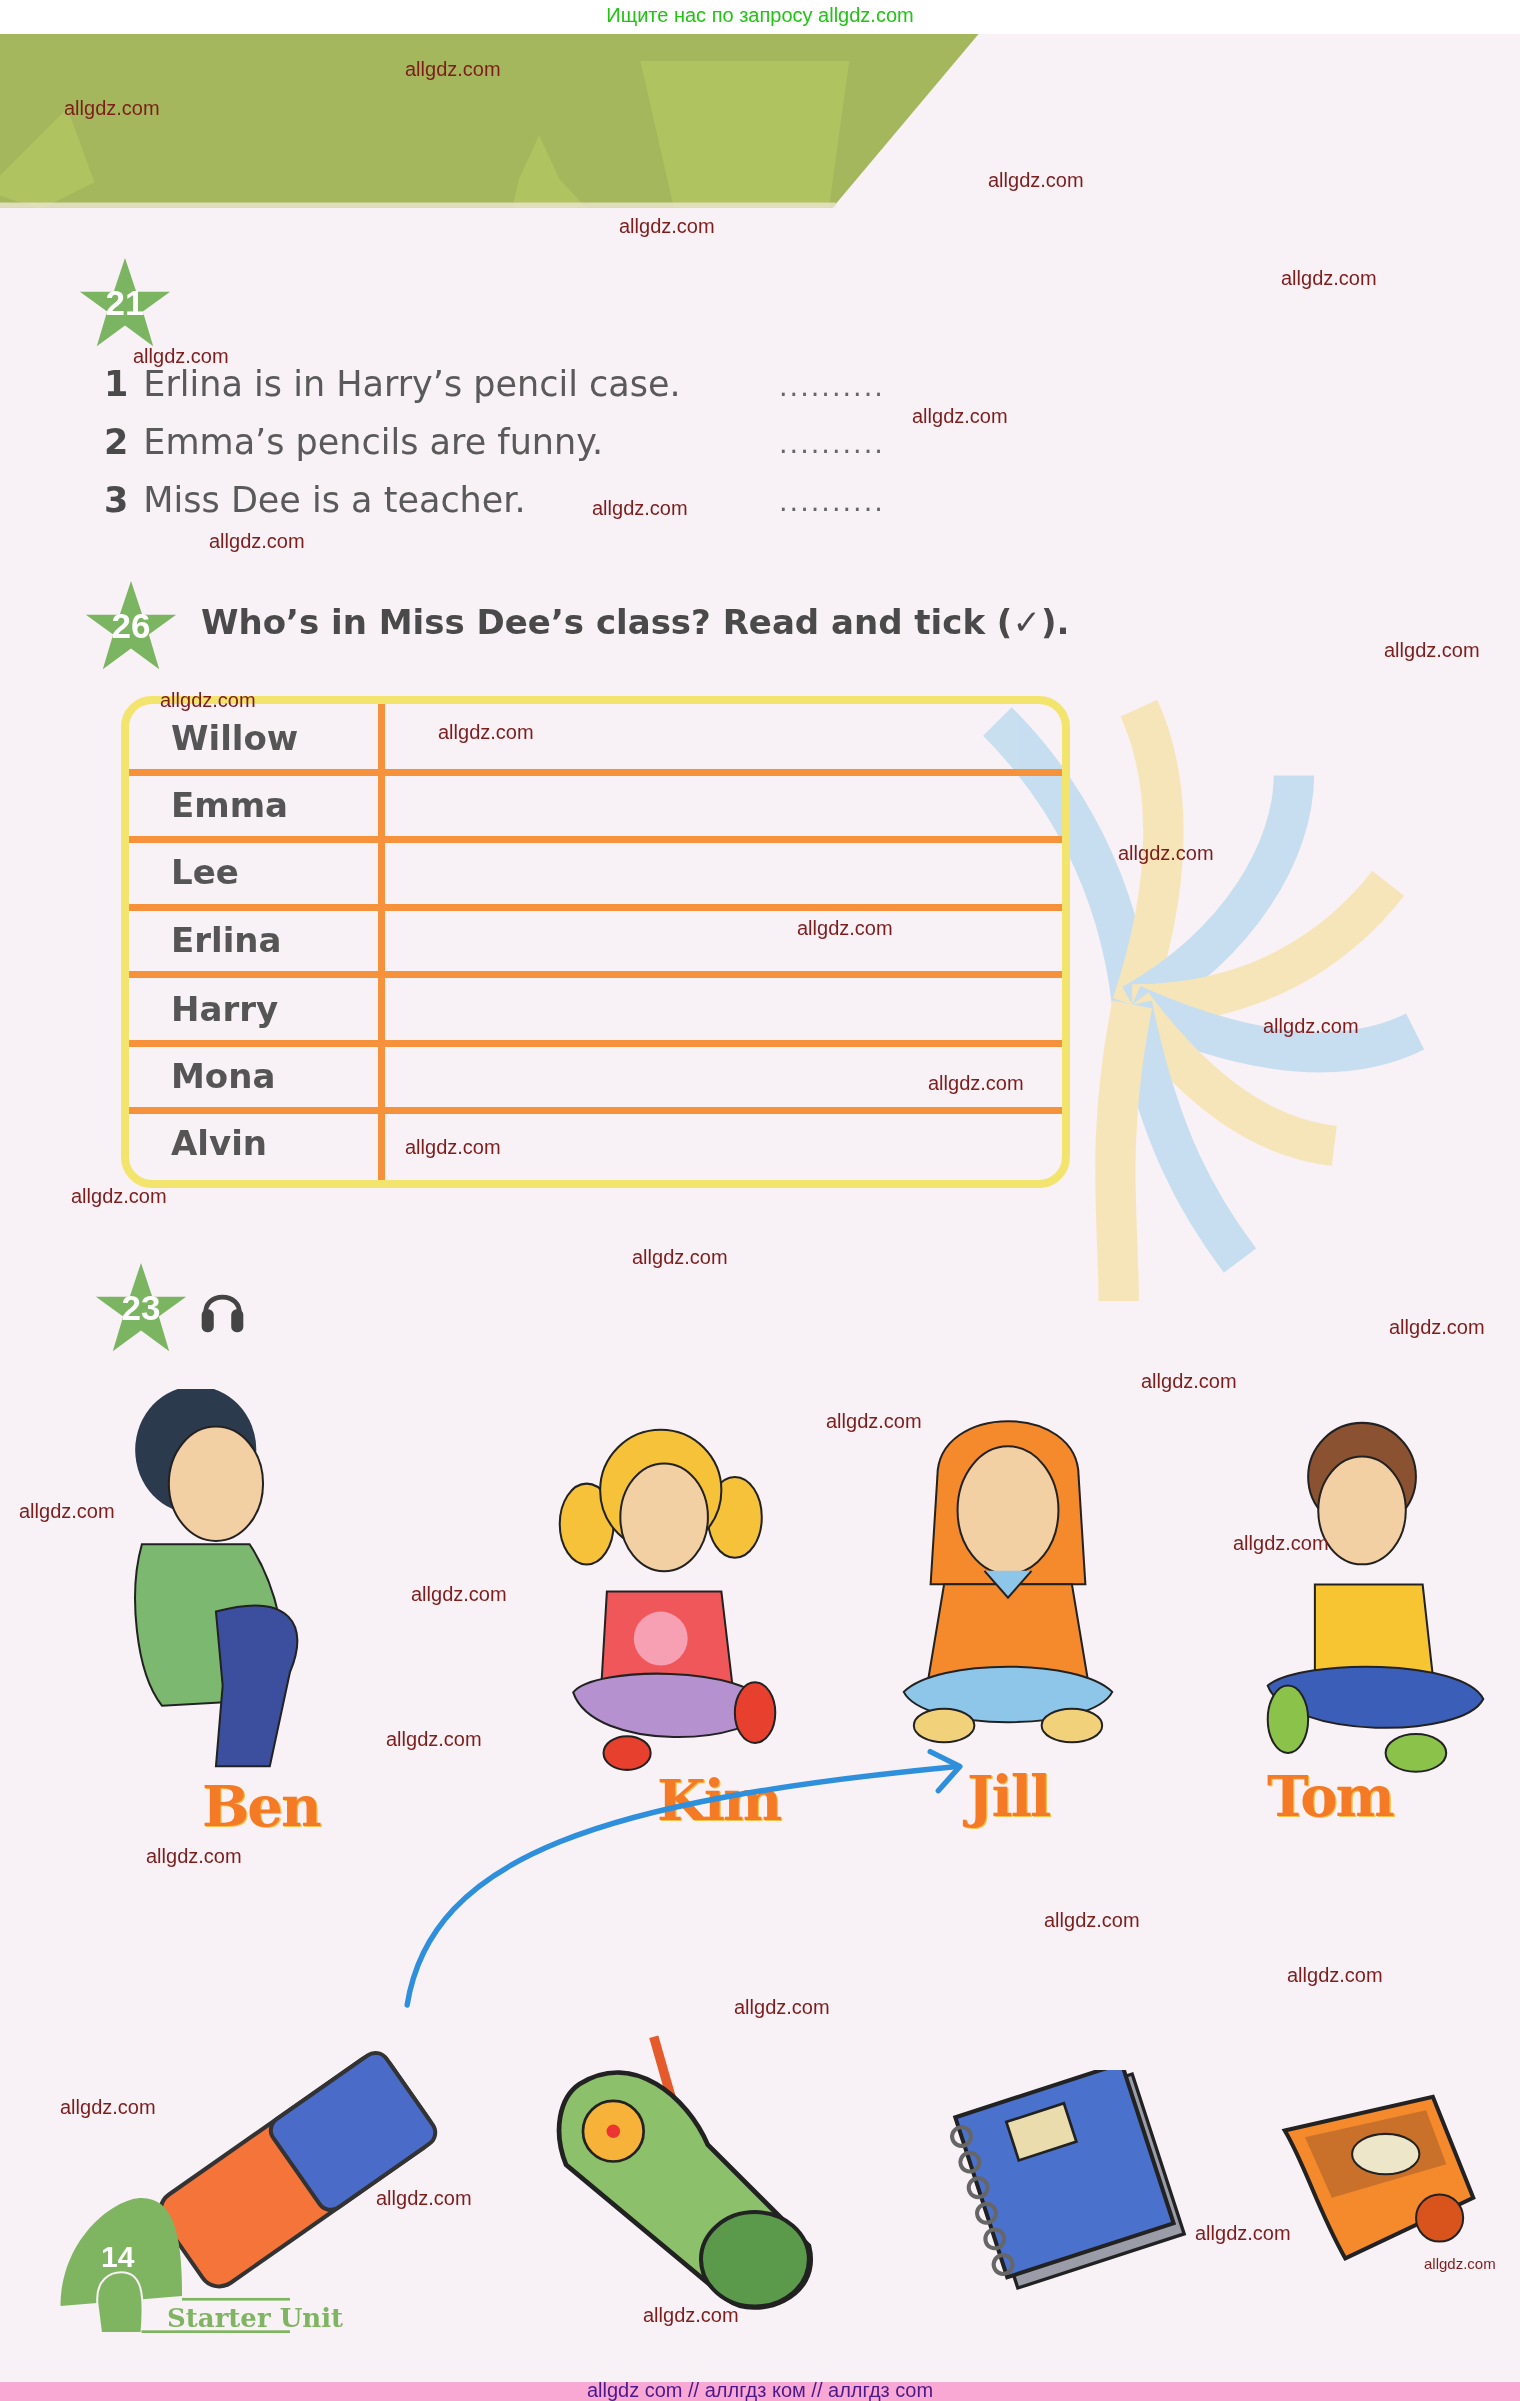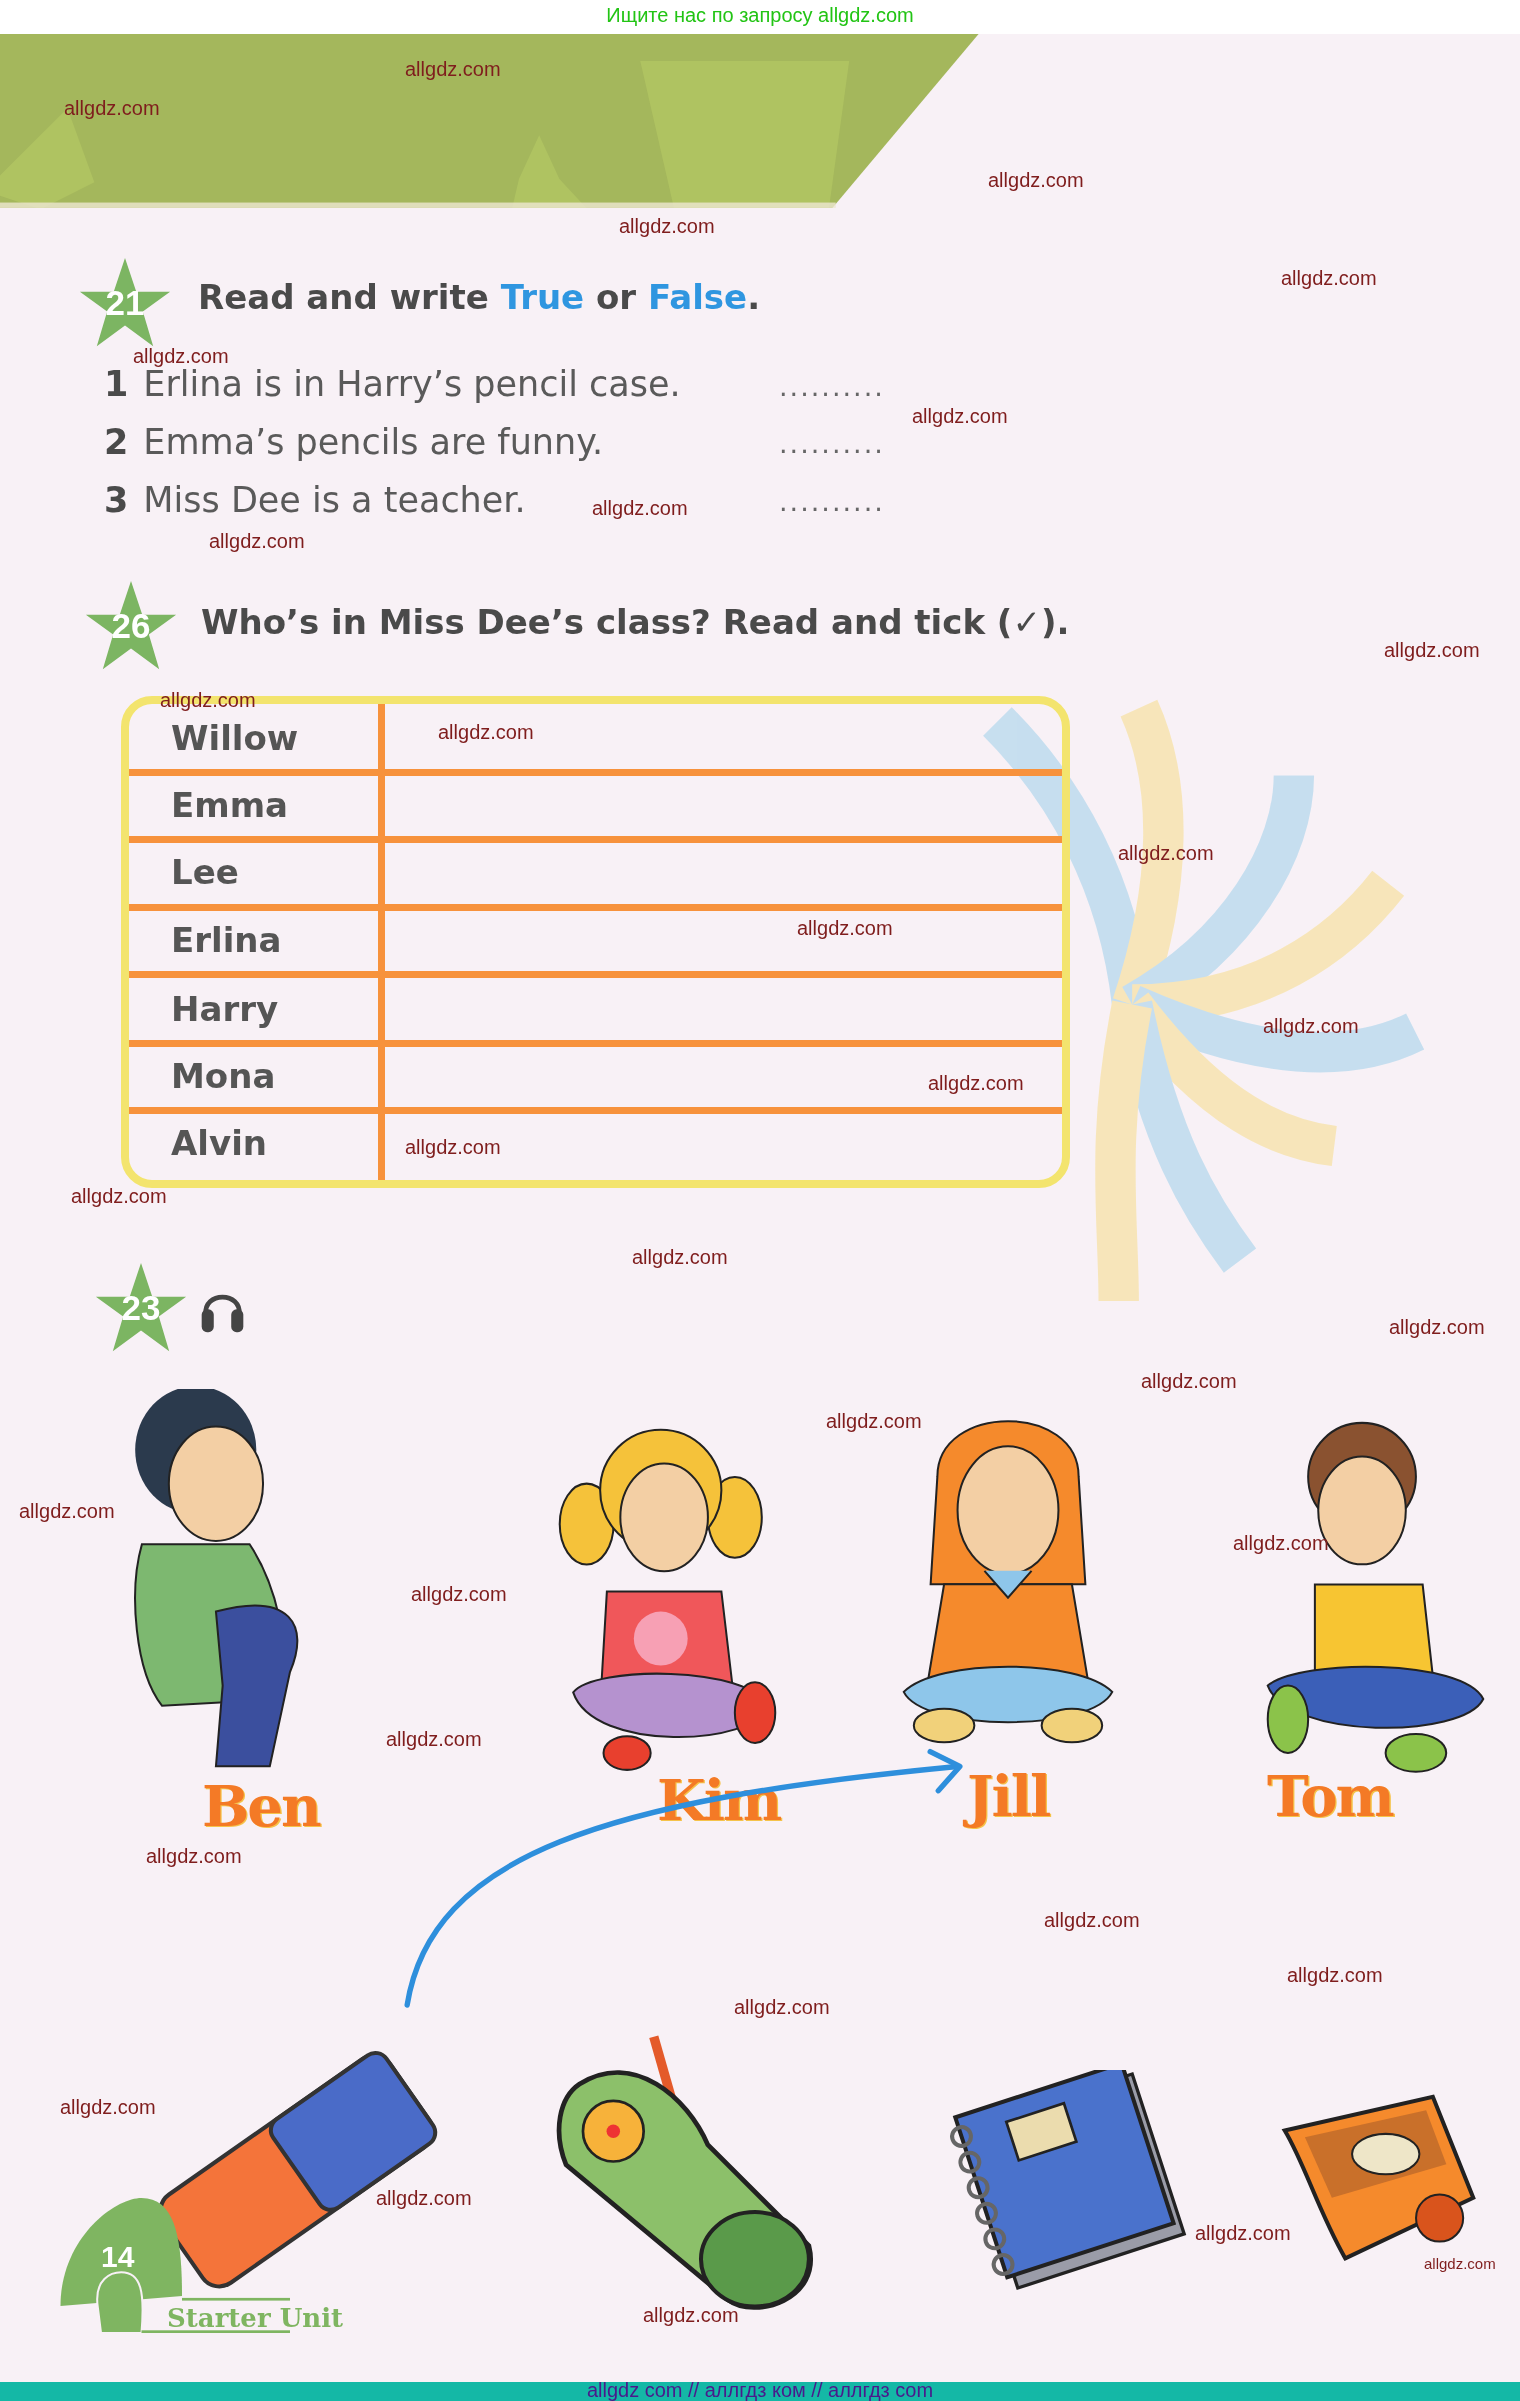--- a/index.html
+++ b/index.html
@@ -1,21 +1,21 @@
 <!DOCTYPE html>
 <html style="font-size:10.8px"><head>
 <meta charset="utf-8">
 <style>
   html,body{margin:0;padding:0;}
   body{width:1520px;height:2401px;position:relative;overflow:hidden;background:#ffffff;font-family:"DejaVu Sans","Liberation Sans",sans-serif;}
   .abs{position:absolute;}
   #topbar{left:0;top:0;width:1520px;height:34px;background:#fff;}
   #topbar .txt{position:absolute;left:0;right:0;top:4px;text-align:center;color:#22c414;font-family:"Liberation Sans",sans-serif;font-size:20px;}
   #page{left:0;top:34px;width:1520px;height:2348px;background:#f8f1f6;overflow:hidden;}
-  #bottombar{left:0;top:2382px;width:1520px;height:19.6px;background:#14b8a6;}
+  #bottombar{left:0;top:2382px;width:1520px;height:19.6px;background:#f9a8d4;}
   #bottombar .txt{position:absolute;left:0;right:0;top:-2.7px;text-align:center;color:#4a1a8c;font-family:"Liberation Sans",sans-serif;font-size:20px;}
 
   
   #banner{left:0;top:0;width:984px;height:174px;}
   #banner-title{position:absolute;left:102px;top:101px;color:#fbfbf4;font-family:"DejaVu Sans",sans-serif;font-weight:bold;font-size:65px;letter-spacing:-1.3px;}
 
   .ex-title{position:absolute;color:#4a4a4a;font-weight:bold;font-size:34px;font-family:"DejaVu Sans",sans-serif;}
   .ex-title .blue{color:#2f96e0;}
   .star{position:absolute;width:94px;height:94px;}
   .star .num{position:absolute;left:0;right:0;top:27px;text-align:center;color:#fff;font-weight:bold;font-size:35px;font-family:"Liberation Sans",sans-serif;}
@@ -65,23 +65,20 @@
     <polygon points="100,110 140,220 60,260 0,240 0,210" fill="#b4c764" opacity="0.7"></polygon>
     <polygon points="800,150 830,215 870,258 760,258 770,215" fill="#b4c764" opacity="0.7"></polygon>
     <rect x="0" y="250" width="1240" height="8" fill="#ede7d2" opacity="0.8"></rect>
   </svg>
 
   <div class="star" style="left:78px;top:222px;">
     <svg width="94" height="94" viewBox="0 0 100 100">
         <polygon points="50,2 62,38 98,38 69,59 80,96 50,74 20,96 31,59 2,38 38,38" fill="#7cb562"></polygon>
       </svg>
     <div class="num">21</div>
-  </div>
-  <div class="ex-title" style="left:198px;top:243px;">
-    <span>Read and write </span><span class="blue">True</span><span> or </span><span class="blue">False</span><span>.</span>
   </div>
 
   <div class="stmt" style="top:330px;">
     <span class="n">1</span><span>Erlina is in Harry’s pencil case.</span>
   </div>
   <div class="dots" style="top:337px;">..........</div>
 
   <div class="stmt" style="top:388px;">
     <span class="n">2</span><span>Emma’s pencils are funny.</span>
   </div>

